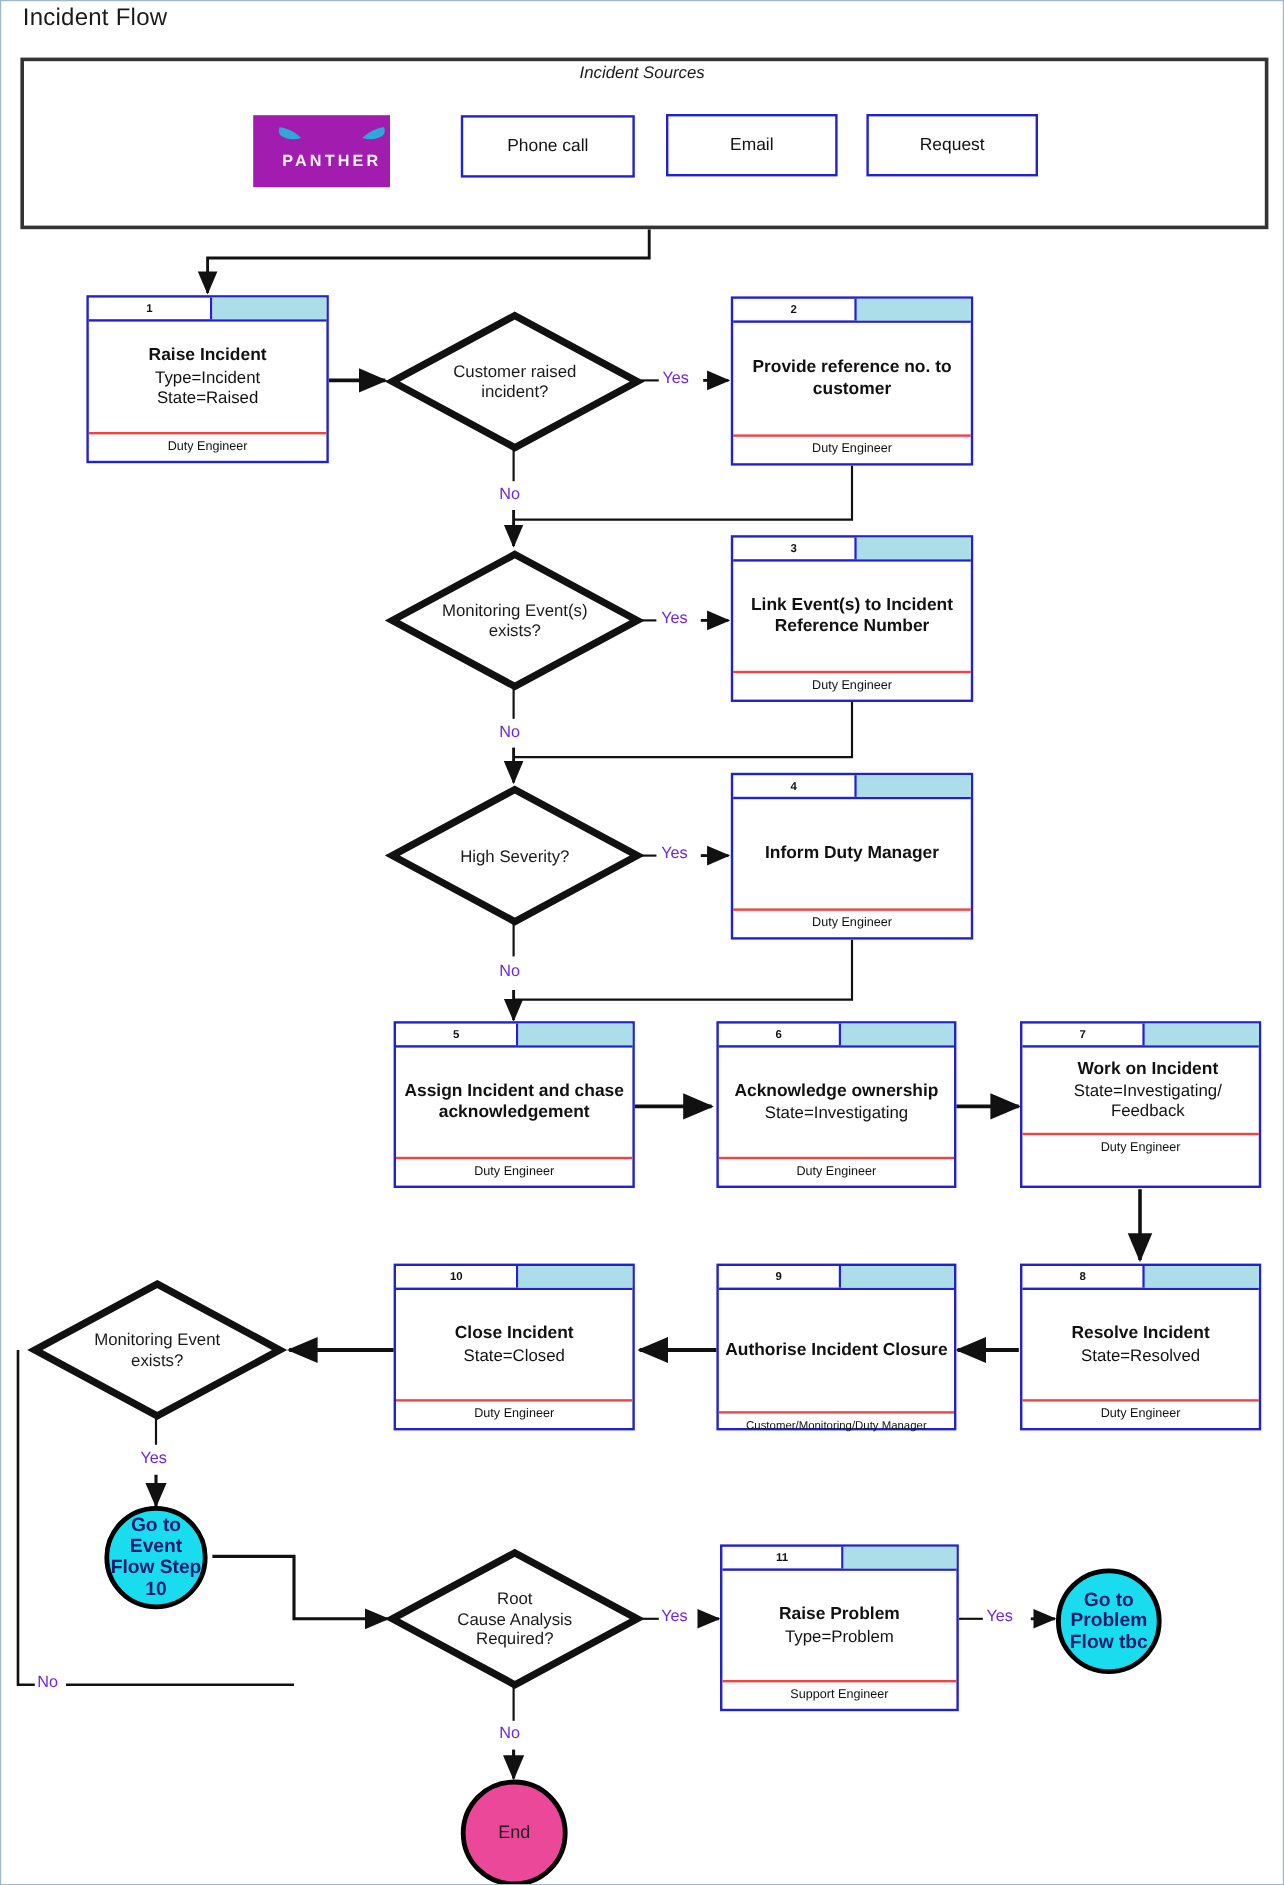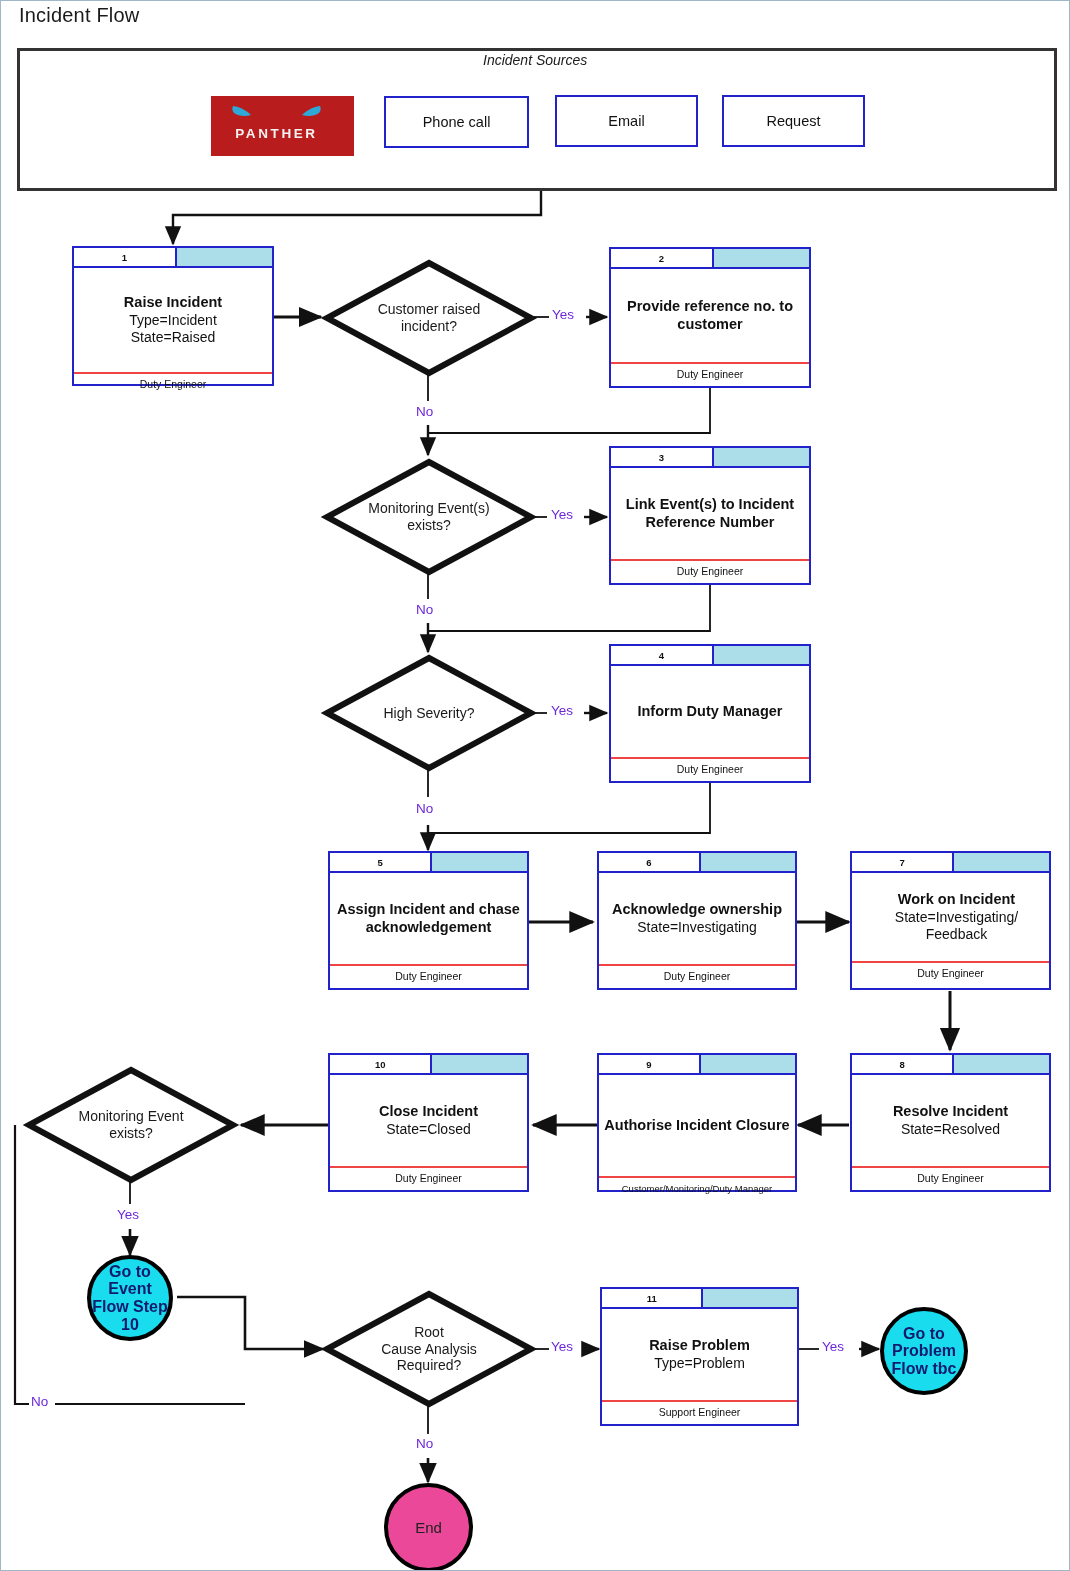--- a/index.html
+++ b/index.html
@@ -10,22 +10,22 @@
   
   .page-title{position:absolute;left:18px;top:3px;font-size:20px;color:#1a1a1a;
               letter-spacing:.2px;}
 
   
   .sources-box{position:absolute;left:16px;top:47px;width:1040px;height:143px;
                border:3px solid #333;box-sizing:border-box;background:#fff;}
   .sources-caption{position:absolute;left:482px;top:51px;font-size:14px;
                    font-style:italic;color:#1a1a1a;}
 
-  .panther-logo{position:absolute;left:210px;top:95px;width:131px;height:60px;
-                background:#b91c1c;overflow:hidden;padding-left:12px;}
+  .panther-logo{position:absolute;left:210px;top:95px;width:114px;height:60px;
+                background:#a21caf;overflow:hidden;}
   .panther-eyes{position:absolute;left:0;top:6px;width:131px;height:22px;}
   .panther-word{position:absolute;left:0;top:30px;width:131px;text-align:center;
                 color:#f2f2f2;font-size:13.5px;font-weight:bold;letter-spacing:2.6px;}
 
   .src-node{position:absolute;border:2px solid #2222cc;background:#fff;
             box-sizing:border-box;display:flex;align-items:center;
             justify-content:center;font-size:14.5px;color:#111;}
   #src-phone{left:383px;top:95px;width:145px;height:52px;}
   #src-email{left:554px;top:94px;width:143px;height:52px;}
   #src-request{left:721px;top:94px;width:143px;height:52px;}
@@ -156,21 +156,21 @@
 
   <div class="src-node" id="src-phone">Phone call</div>
   <div class="src-node" id="src-email">Email</div>
   <div class="src-node" id="src-request">Request</div>
 
   <div class="proc" style="left:71px;top:245px;width:202px;height:140px;">
     <div class="hdr">
       <div class="num">1</div>
       <div class="swatch"></div>
     </div>
-    <div class="body" style="height:104px;">
+    <div class="body" style="height:92px;">
       <div class="t">
         <span class="b">Raise Incident</span>
         <span class="s">Type=Incident</span>
         <span class="s">State=Raised</span>
       </div>
     </div>
     <div class="ftr">Duty Engineer</div>
   </div>
 
   <div class="proc" style="left:608px;top:246px;width:202px;height:141px;">
@@ -237,21 +237,21 @@
       </div>
     </div>
     <div class="ftr">Duty Engineer</div>
   </div>
 
   <div class="proc" style="left:849px;top:850px;width:201px;height:139px;">
     <div class="hdr">
       <div class="num">7</div>
       <div class="swatch"></div>
     </div>
-    <div class="body" style="height:88px;padding-left:16px;">
+    <div class="body" style="height:71px;padding-left:16px;">
       <div class="t">
         <span class="b">Work on Incident</span>
         <span class="s">State=Investigating/</span>
         <span class="s">Feedback</span>
       </div>
     </div>
     <div class="ftr">Duty Engineer</div>
   </div>
 
   <div class="proc" style="left:849px;top:1052px;width:201px;height:139px;">

